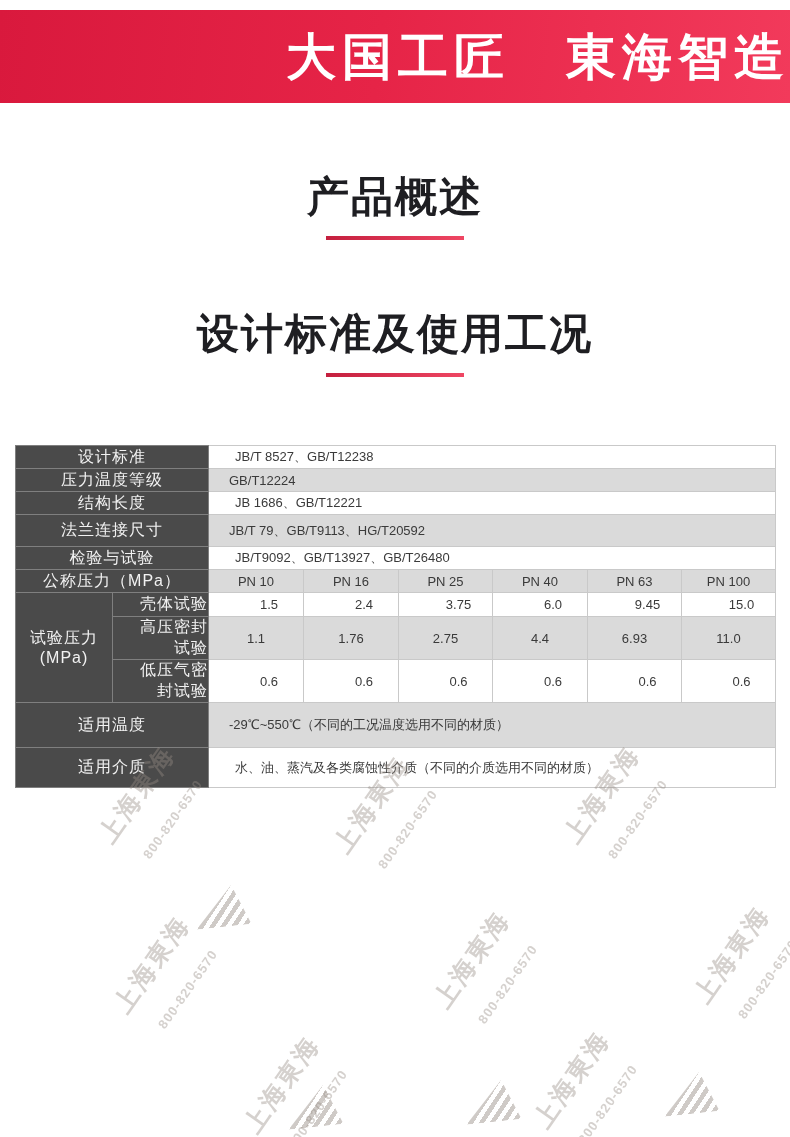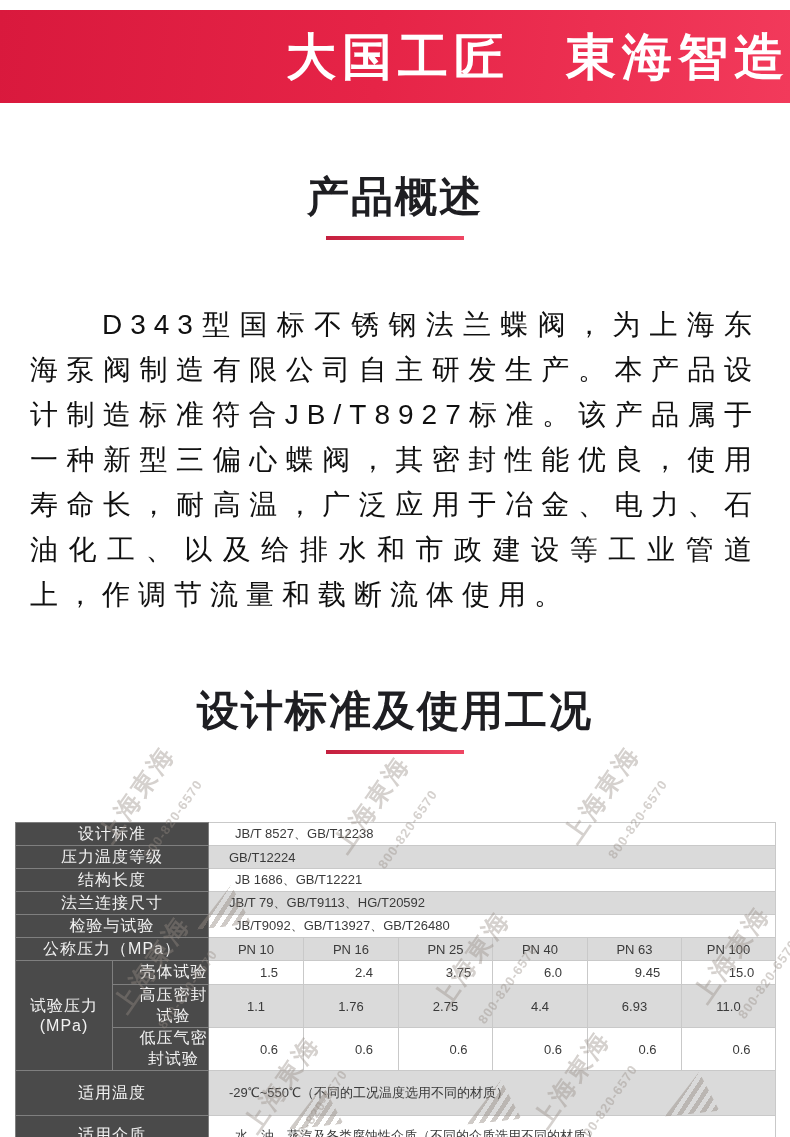--- a/index.html
+++ b/index.html
@@ -41,21 +41,21 @@
   
   table.specs {
     margin:68px 0 0 15px; width:760px;
     border-collapse:collapse; table-layout:fixed;
   }
   td { padding:0; vertical-align:middle; }
   td.dk {
     background:#4a4a4a; color:#f2f2f2; font-size:16px;
     text-align:center; border:1px solid #7f7f7f; letter-spacing:1px;
   }
-  td.dk.sub { text-align:center; padding-left:26px;margin-top:40px; }
+  td.dk.sub { text-align:right; padding-left:26px;margin-top:40px; }
   td.dt { font-size:13px; color:#3a3a3a; border:1px solid #c9c9c9; }
   td.dt.l { text-align:left; padding-left:20px; }
   td.dt.c { text-align:center; }
   tr.w td.dt { background:#ffffff;padding-left:26px; }
   tr.g td.dt { background:#dadada; }
 
   
   .wm-layer { position:absolute; left:0; top:0; width:790px; height:1137px; pointer-events:none; }
   .wm-group {
     position:absolute; display:flex; flex-direction:column; align-items:center;
@@ -75,21 +75,20 @@
 
 <div class="page">
 
   <header class="banner">
     <span class="banner-title">大国工匠　東海智造</span>
   </header>
 
   <h1 class="sec-title">产品概述</h1>
   <div class="red-rule"></div>
 
-  <p class="intro">D343型国标不锈钢法兰蝶阀，为上海东海泵阀制造有限公司自主研发生产。本产品设计制造标准符合JB/T8927标准。该产品属于一种新型三偏心蝶阀，其密封性能优良，使用寿命长，耐高温，广泛应用于冶金、电力、石油化工、以及给排水和市政建设等工业管道上，作调节流量和载断流体使用。</p>
 
   <h1 class="sec-title second">设计标准及使用工况</h1>
   <div class="red-rule"></div>
 
   <table class="specs">
     <colgroup>
       <col style="width:97px">
         <col style="width:96px">
       <col style="width:95px">
         <col style="width:95px">
@@ -104,21 +103,21 @@
         <td class="dt l" colspan="6">JB/T 8527、GB/T12238</td>
       </tr>
       <tr class="g" style="height:23px">
         <td class="dk" colspan="2">压力温度等级</td>
         <td class="dt l" colspan="6">GB/T12224</td>
       </tr>
       <tr class="w" style="height:23px">
         <td class="dk" colspan="2">结构长度</td>
         <td class="dt l" colspan="6">JB 1686、GB/T12221</td>
       </tr>
-      <tr class="g" style="height:23px">
+      <tr class="g" style="height:32px">
         <td class="dk" colspan="2">法兰连接尺寸</td>
         <td class="dt l" colspan="6">JB/T 79、GB/T9113、HG/T20592</td>
       </tr>
       <tr class="w" style="height:23px">
         <td class="dk" colspan="2">检验与试验</td>
         <td class="dt l" colspan="6">JB/T9092、GB/T13927、GB/T26480</td>
       </tr>
       <tr class="g" style="height:23px">
         <td class="dk" colspan="2">公称压力（MPa）</td>
         <td class="dt c">PN 10</td>

